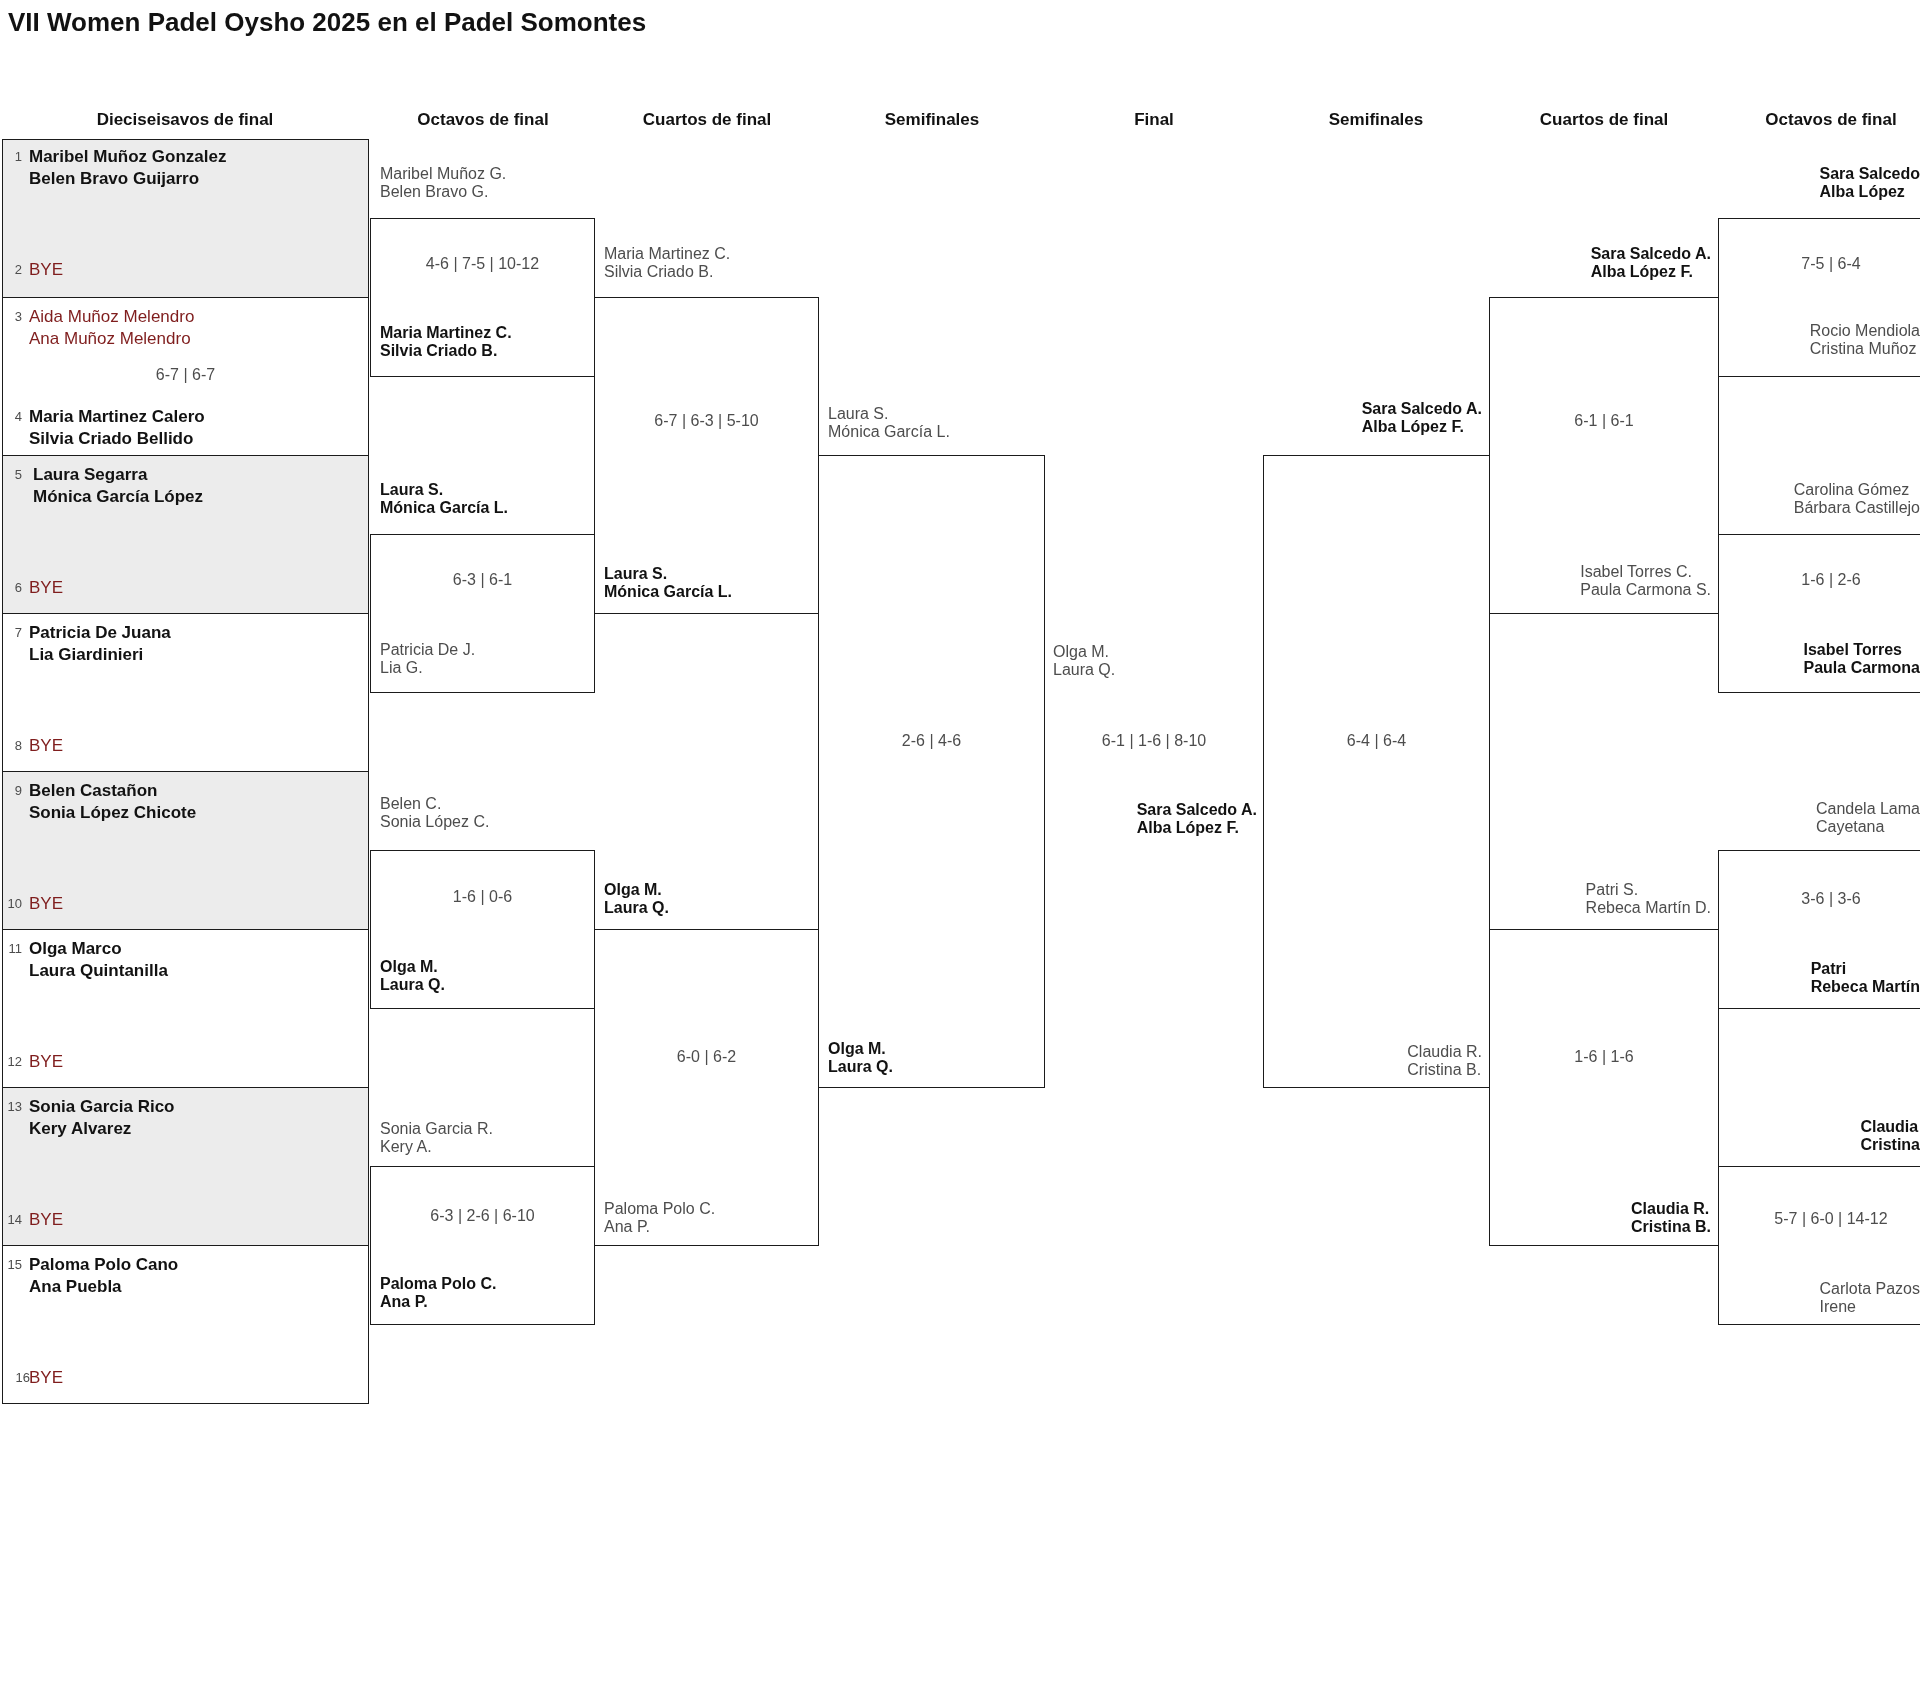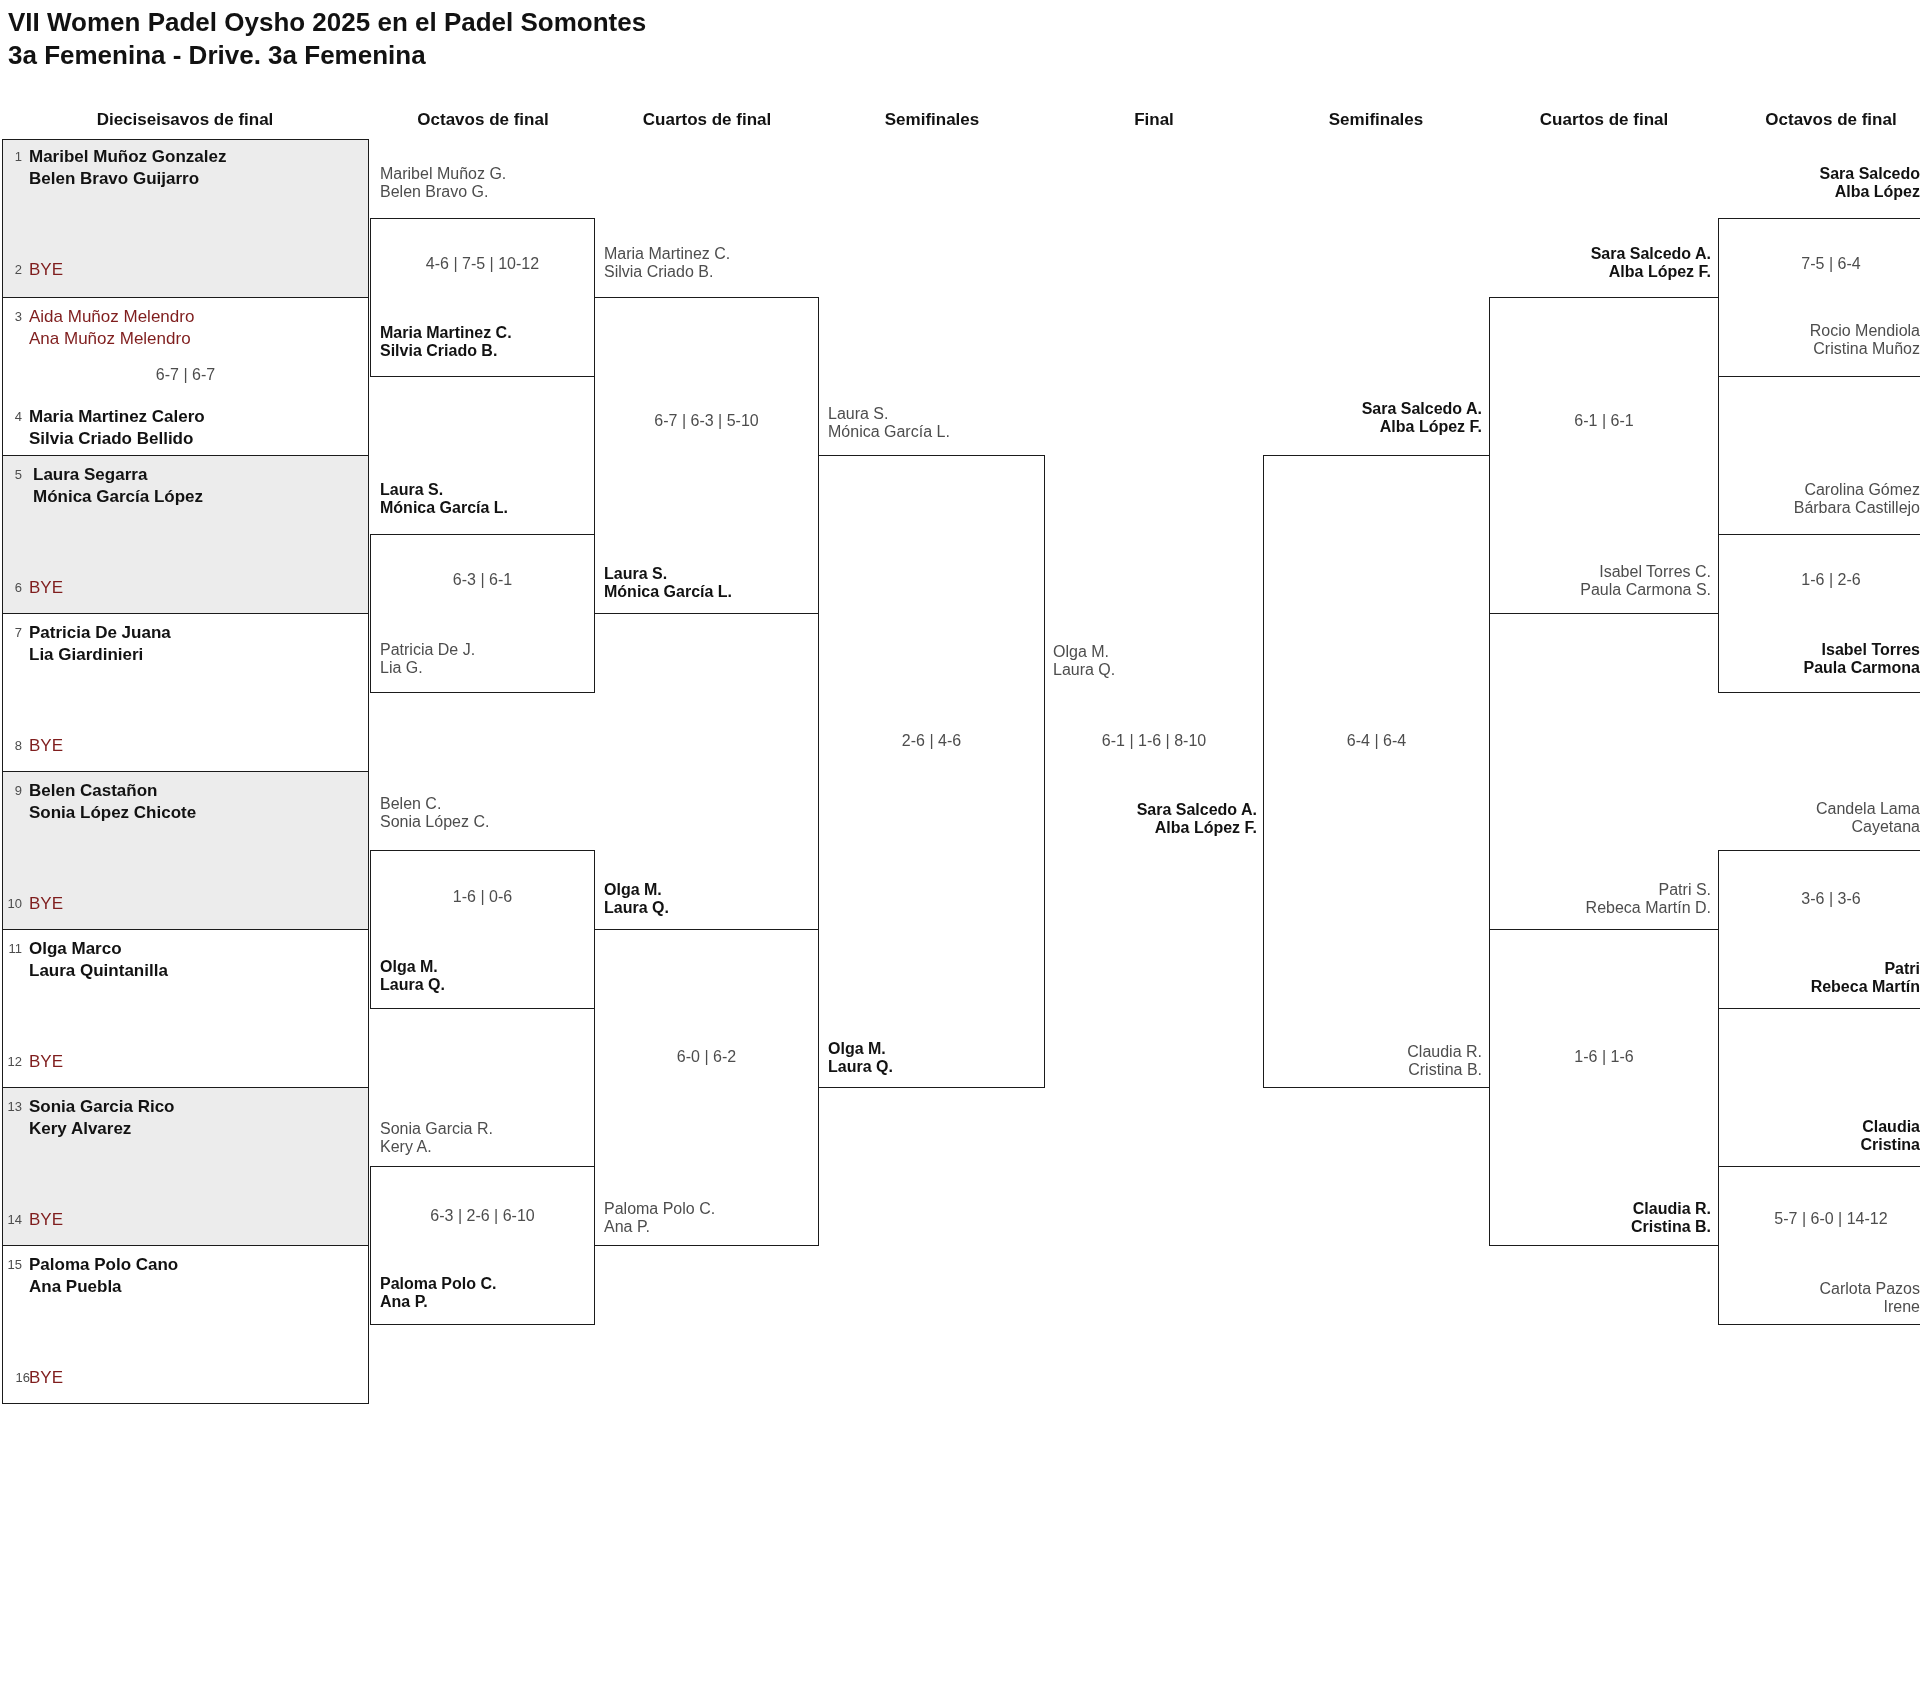--- a/index.html
+++ b/index.html
@@ -6,32 +6,31 @@
   #cv{position:relative;width:1920px;height:1497px;overflow:hidden;background:#fff;
       font-family:"Liberation Sans",sans-serif;color:#121212}
   .tt{position:absolute;left:8px;top:6px;font-size:26px;line-height:33px;font-weight:700;color:#121212}
   .rh{position:absolute;top:110px;width:224px;text-align:center;font-size:17px;font-weight:700;
       color:#121212;white-space:nowrap}
   .bx{position:absolute;border:1px solid #1b1b1b;background:#fff;box-sizing:border-box}
   .sh{background:#ececec}
   .tm{position:absolute;font-size:16px;line-height:18px;color:#4d4d4d;white-space:nowrap}
   .tm1{position:absolute;font-size:17px;line-height:22px;color:#7f1d1d;white-space:nowrap}
   .w{font-weight:700;color:#121212}
-  .ra{text-align:right}
+  .ra{text-align:left}
   .sc{position:absolute;font-size:16px;color:#4d4d4d;text-align:center;white-space:nowrap}
   .seed{position:absolute;width:18px;text-align:right;font-size:13px;color:#4d4d4d}
 </style>
 </head>
 <body>
 
 <div id="cv">
 
   <div class="tt">
     <div>VII Women Padel Oysho 2025 en el Padel Somontes</div>
-    <div>3a Femenina - Drive. 3a Femenina</div>
   </div>
 
   <div class="rh" style="left:73px">Dieciseisavos de final</div>
   <div class="rh" style="left:371px">Octavos de final</div>
   <div class="rh" style="left:595px">Cuartos de final</div>
   <div class="rh" style="left:820px">Semifinales</div>
   <div class="rh" style="left:1042px">Final</div>
   <div class="rh" style="left:1264px">Semifinales</div>
   <div class="rh" style="left:1492px">Cuartos de final</div>
   <div class="rh" style="left:1719px">Octavos de final</div>

